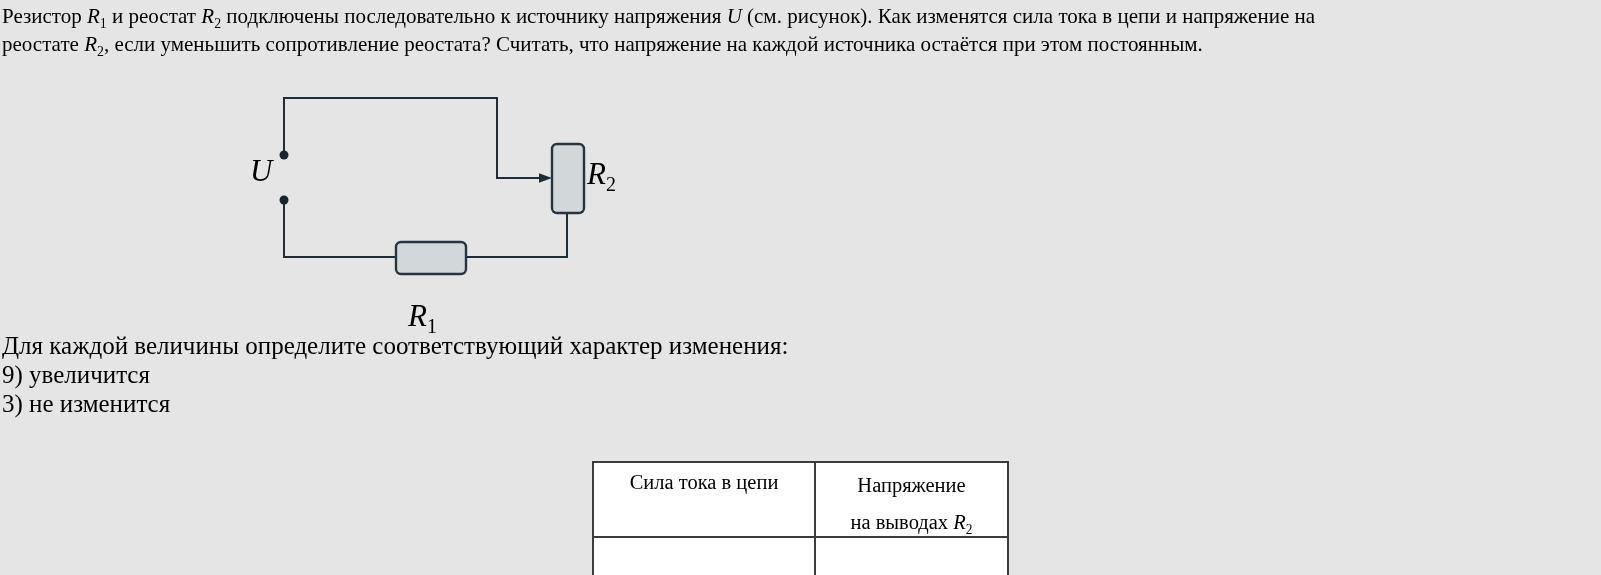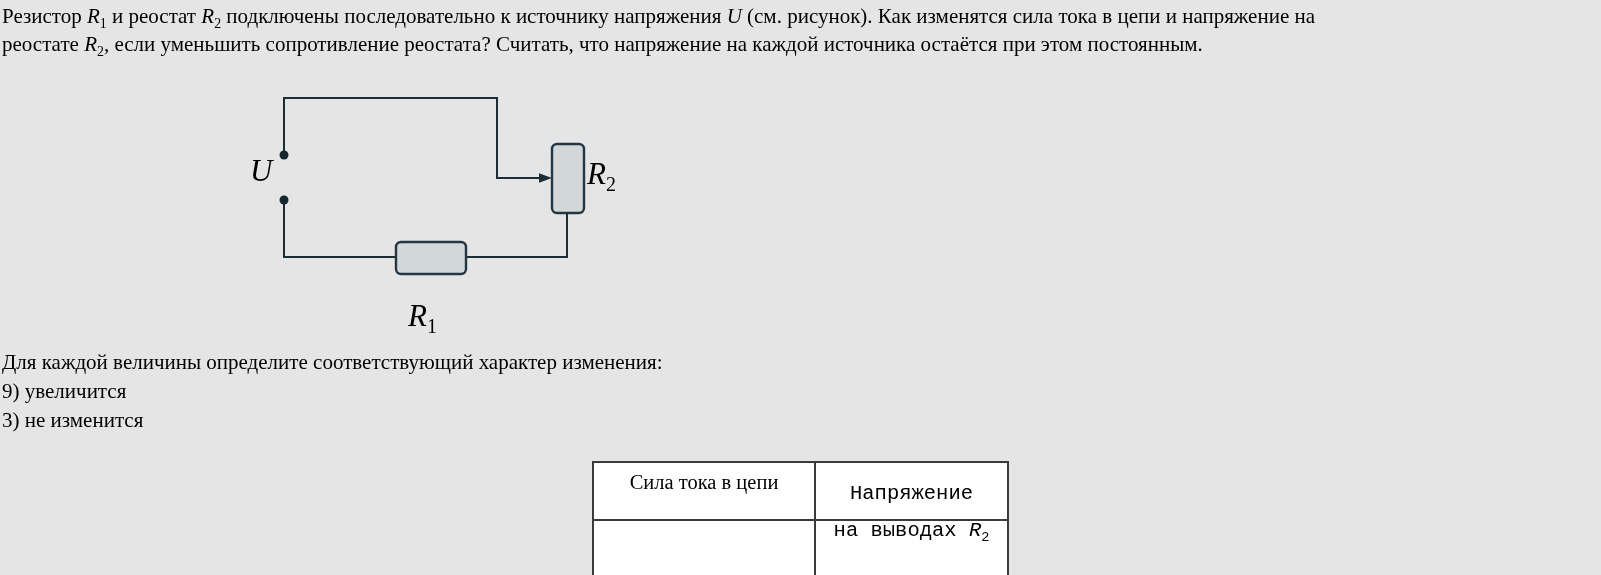--- a/index.html
+++ b/index.html
@@ -5,39 +5,39 @@
   html,body { margin:0; padding:0; background:#fff; }
   #page {
     position:relative; width:1601px; height:575px; overflow:hidden;
     background:#e5e5e5; color:#000;
     font-family:"Liberation Serif", serif;
   }
   .para { position:absolute; left:2px; top:2px; font-size:21px; line-height:28px; }
   .tline { white-space:nowrap; }
   .mv { font-style:italic; }
   sub { font-size:0.66em; line-height:0; }
-  .task { position:absolute; left:2px; top:348px; font-size:21px; line-height:29px; }
+  .task { position:absolute; left:2px; top:331px; font-size:25px; line-height:29px; }
   .circuit { position:absolute; left:240px; top:80px; width:420px; height:240px; }
   .circuit svg { position:absolute; left:0; top:0; }
   .clabel { position:absolute; font-size:31px; }
   .clabel .mv { font-style:italic; }
   .clabel sub { font-size:20px; }
   #lblU  { left:10px;  top:73px;  }
   #lblR1 { left:168px; top:196px;margin-top:22px; }
   #lblR2 { left:347px; top:76px;  }
   .tbl {
     position:absolute; left:592px; top:461px;
     display:grid; grid-template-columns:222px 191px;
     border:2px solid #3b3b3b; background:#fff;
     font-size:20.5px;
   }
   .tbl > div { box-sizing:border-box; }
-  .th { height:58px; border-bottom:2px solid #3b3b3b; text-align:center; padding-top:8px; }
+  .th { height:75px; border-bottom:2px solid #3b3b3b; text-align:center; padding-top:8px; }
   .cb { border-right:2px solid #3b3b3b; }
-  .th2 { line-height:37px; padding-top:12px;font-family:Liberation Mono, monospace; }
+  .th2 { line-height:37px; padding-top:4px; }
   .td { height:60px; }
 </style>
 </head>
 <body>
 
 <div id="page">
 
   <div class="para">
     <div class="tline"><span>Резистор </span><span class="mv">R</span><sub>1</sub><span> и реостат </span><span class="mv">R</span><sub>2</sub><span> подключены последовательно к источнику напряжения </span><span class="mv">U</span><span> (см. рисунок). Как изменятся сила тока в цепи и напряжение на</span></div>
     <div class="tline"><span>реостате </span><span class="mv">R</span><sub>2</sub><span>, если уменьшить сопротивление реостата? Считать, что напряжение на каждой источника остаётся при этом постоянным.</span></div>

